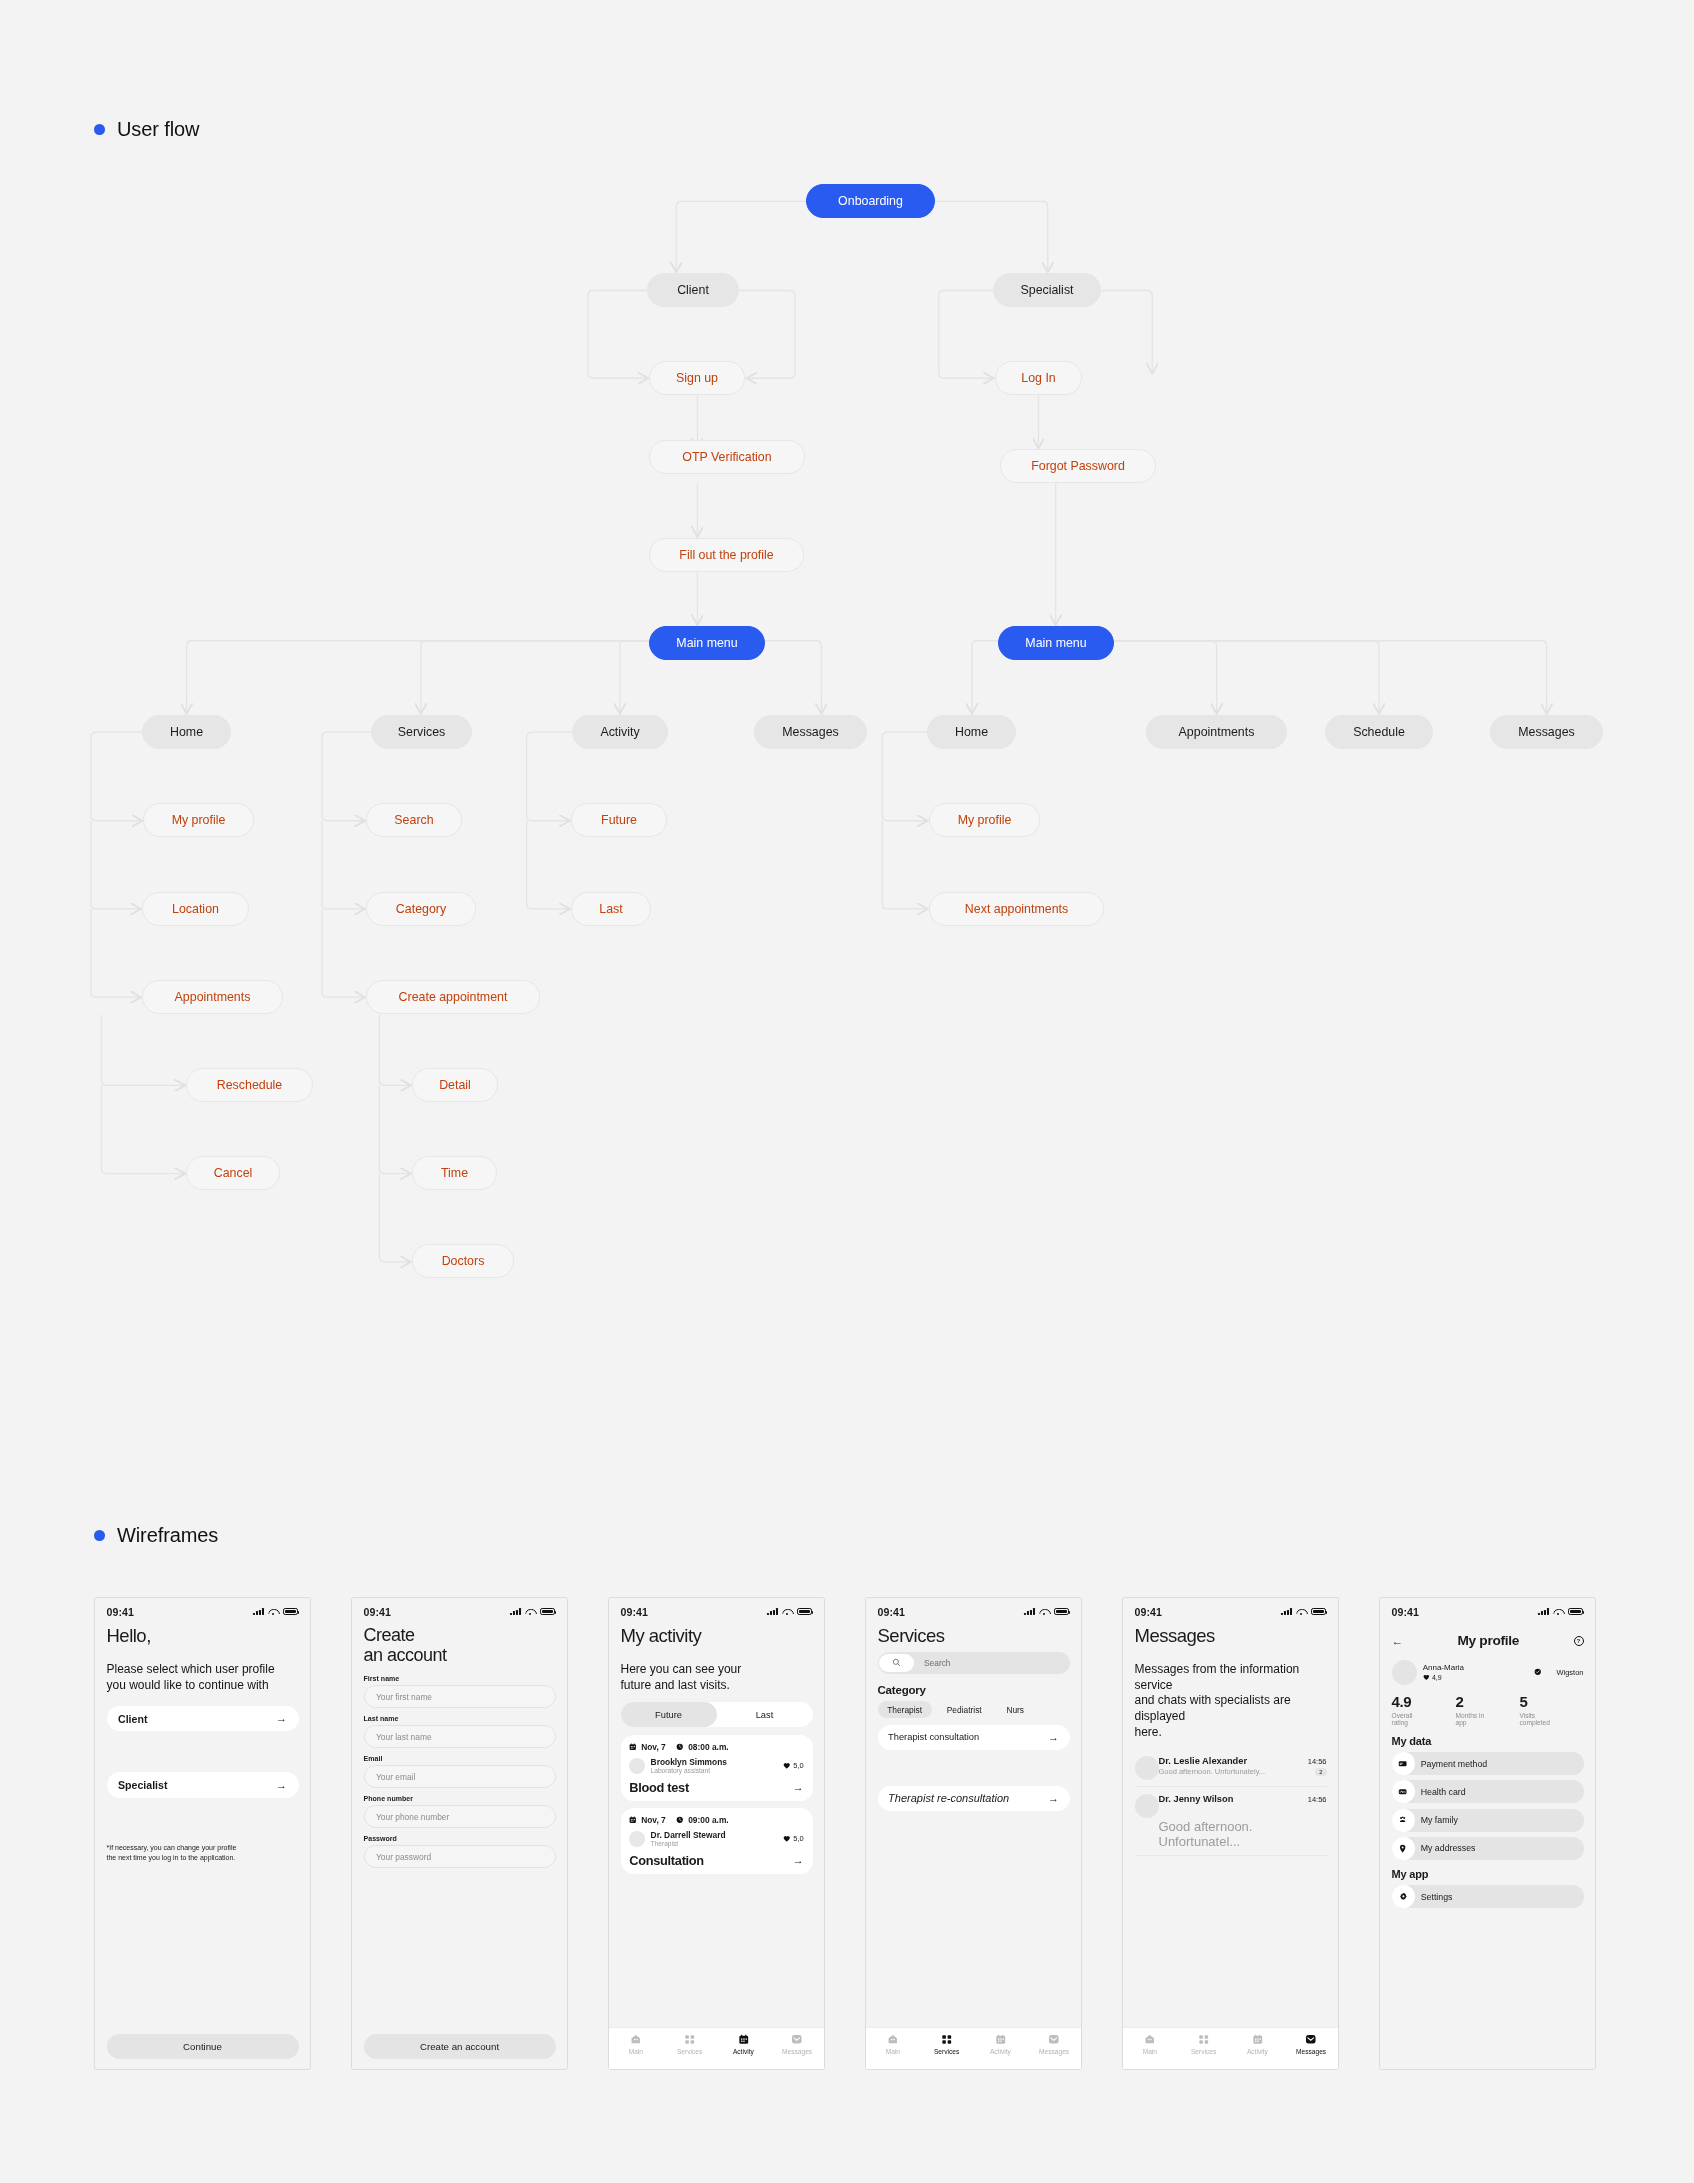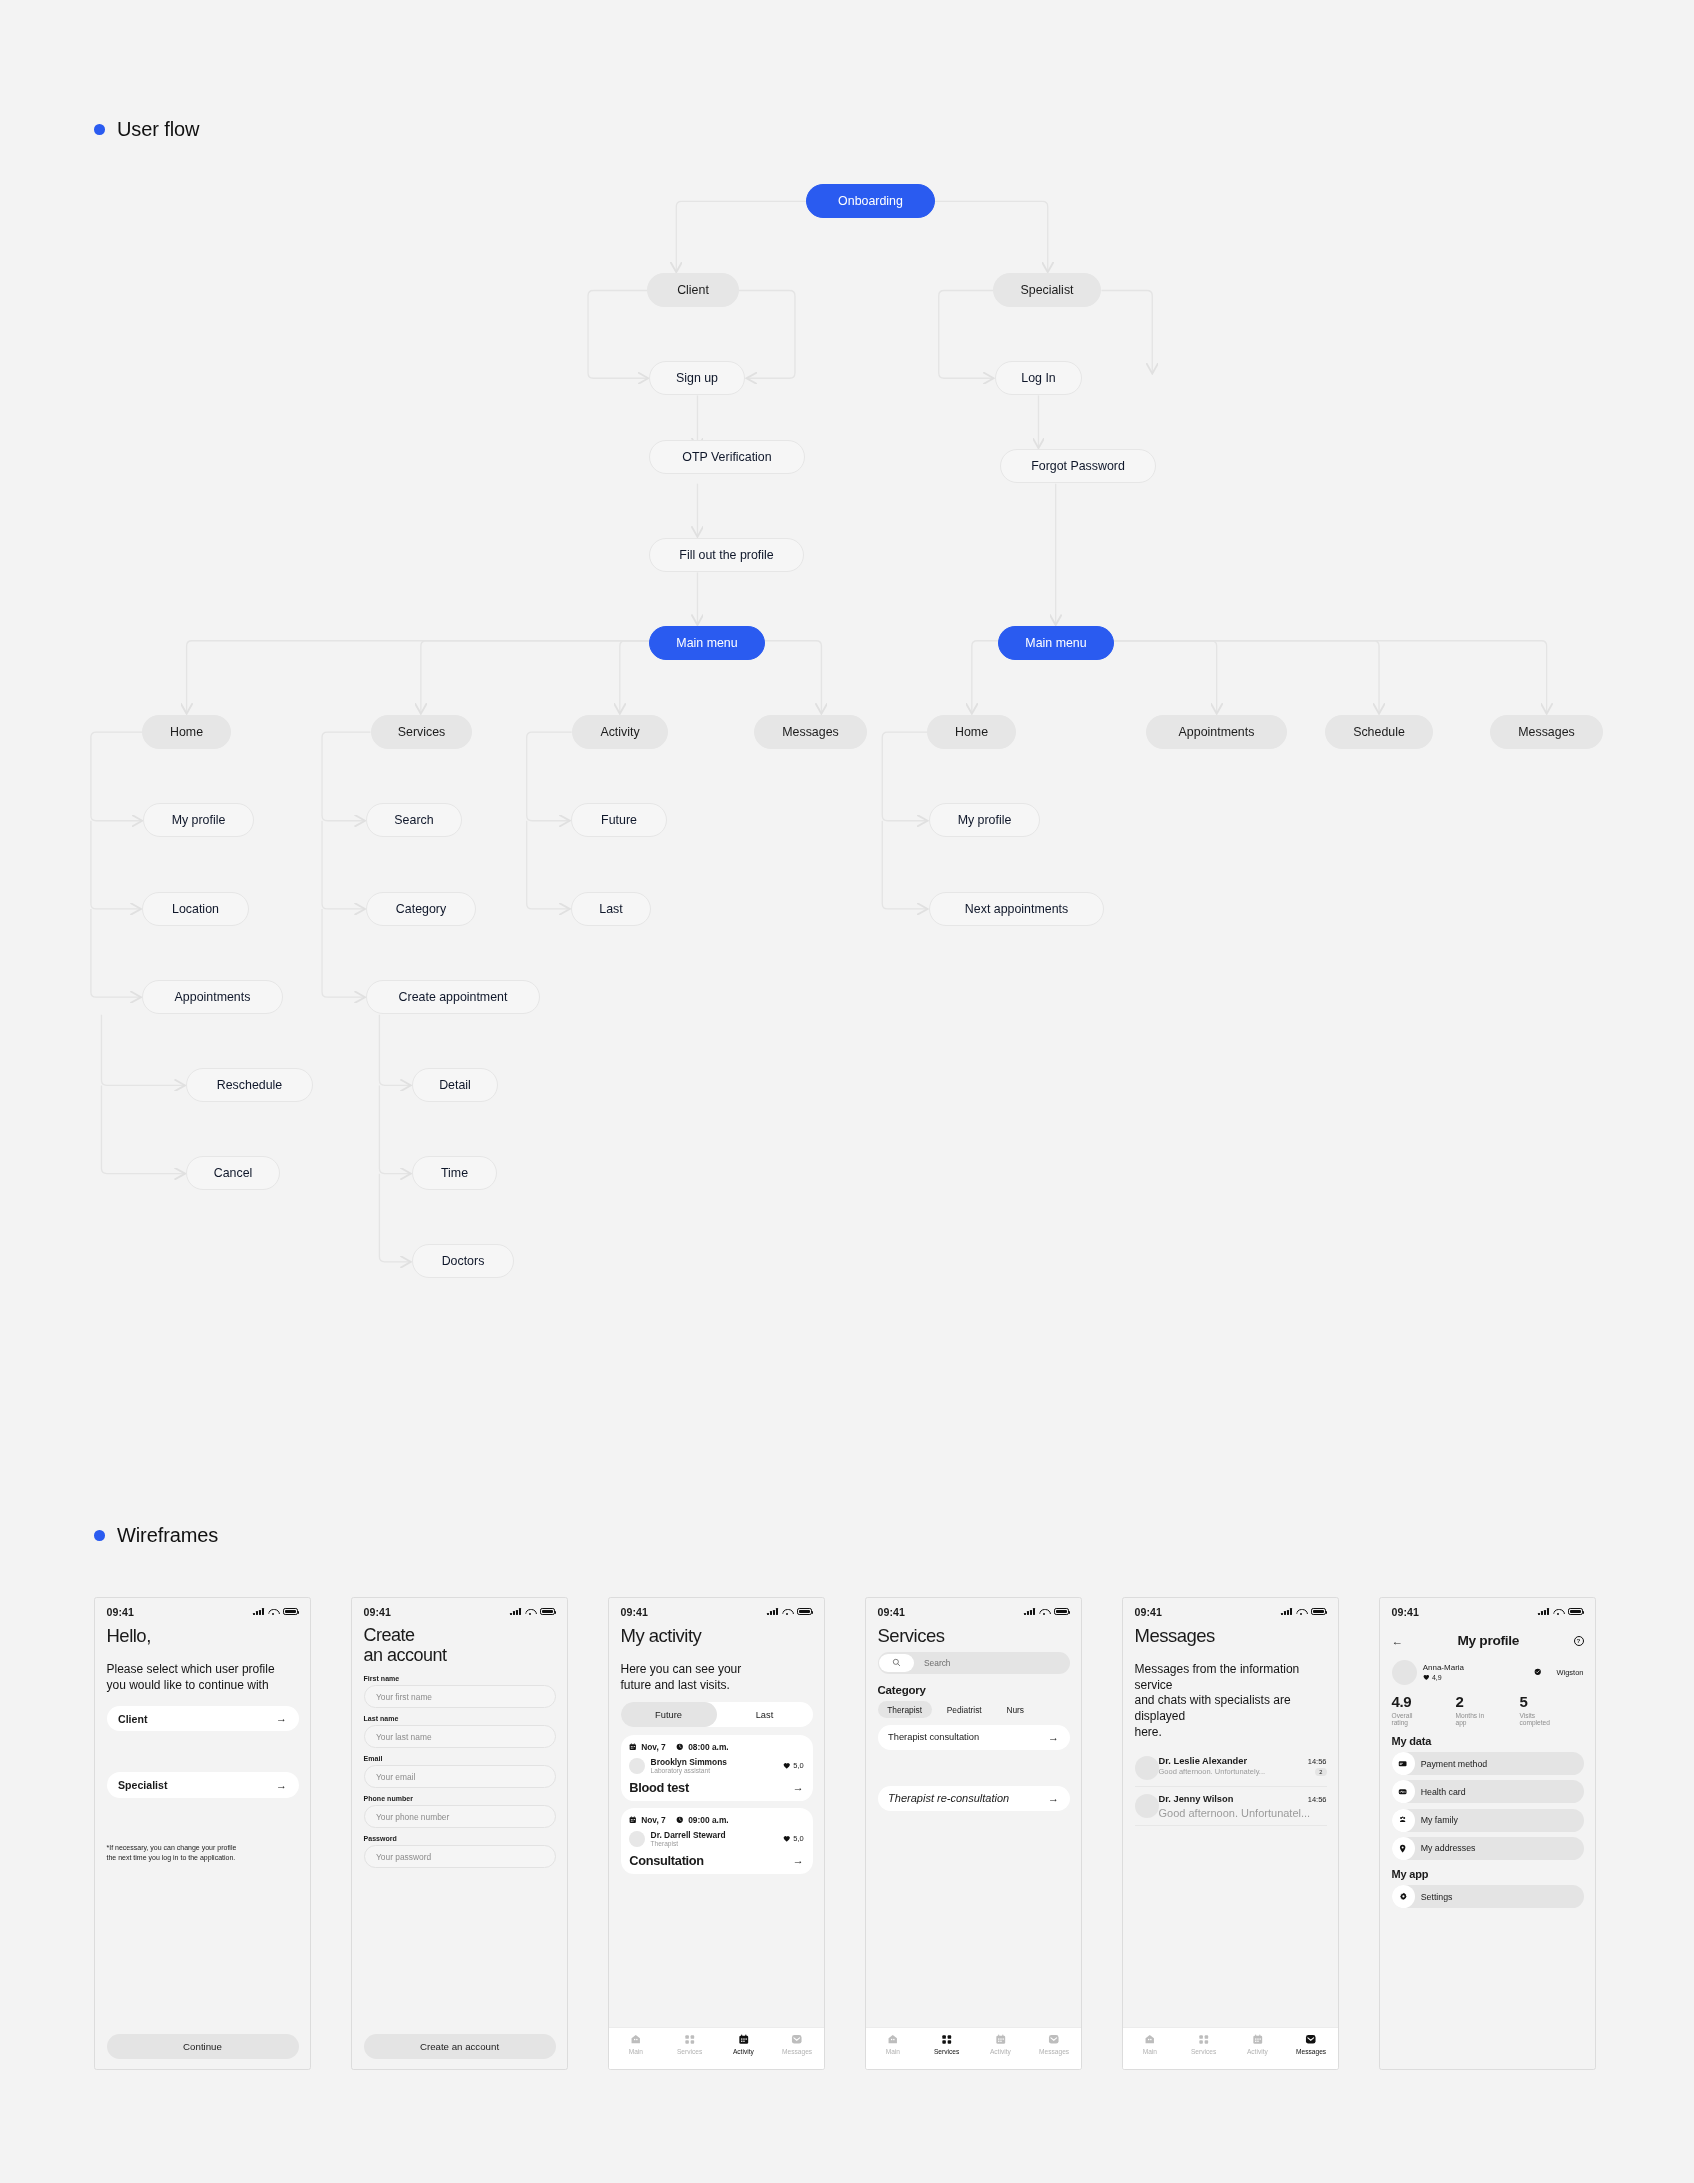--- a/index.html
+++ b/index.html
@@ -24,21 +24,21 @@
   .node {
     position: absolute;
     display: flex; align-items: center; justify-content: center;
     border-radius: 441px;
     font-size: 12.4px;
     line-height: 1;
     white-space: nowrap;
     padding: 0 15px;
     height: 34px;
   }
-  .node.plain { background: #f6f6f6; border: 0.9px solid #e6e6e6; color: #0f172a; }
+  .node.plain { background: #f6f6f6; border: 0.9px solid #e6e6e6; color: #c2410c; }
   .node.grey  { background: #e6e6e6; border: 0.9px solid #e6e6e6; color: #1c1c1c; }
   .node.blue  { background: #2a5bf0; border: 0.9px solid #2a5bf0; color: #ffffff; }
 
   
   .phone {
     position: absolute;
     width: 217px; height: 473px;
     top: 1597px;
     background: #f3f3f3;
     border: 0.9px solid #dcdcdc;
@@ -646,21 +646,21 @@
             </span>
           </span>
         </div>
         <div class="msg-row">
           <span class="msg-av"></span>
           <span style="flex:1">
             <span style="display:flex;justify-content:space-between;align-items:baseline;">
               <span style="font-size:9.3px;font-weight:700;">Dr. Jenny Wilson</span>
               <span style="font-size:7.5px;">14:56</span>
             </span>
-            <span style="display:block;font-size:11px;color:#9c9c9c;margin-top:3px;">Good afternoon. Unfortunatel...</span>
+            <span style="display:block;font-size:13px;color:#9c9c9c;margin-top:15px;">Good afternoon. Unfortunatel...</span>
           </span>
         </div>
       </div>
     </div>
     <div class="navbar">
       <div class="navitem">
         <svg class="nicon" viewBox="0 0 24 24">
             <path d="M12 2.5 2.5 9.5V21h19V9.5z" fill="#bdbdbd"></path>
             <rect x="8" y="11" width="3" height="3" fill="#fff"></rect>
             <rect x="13" y="11" width="3" height="3" fill="#fff"></rect>

